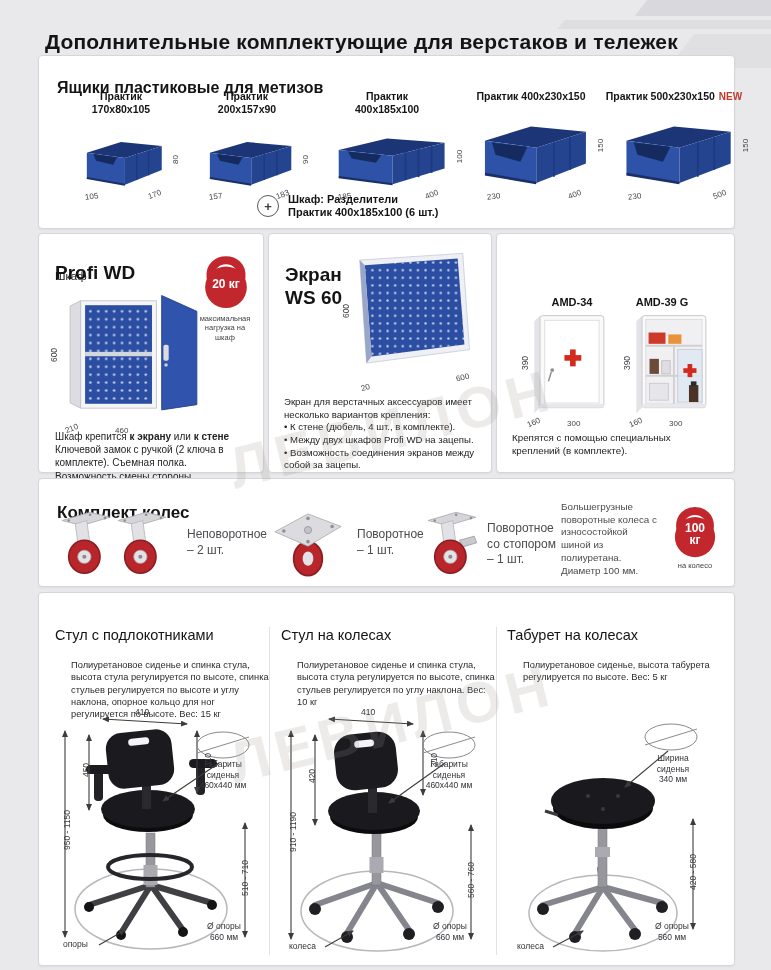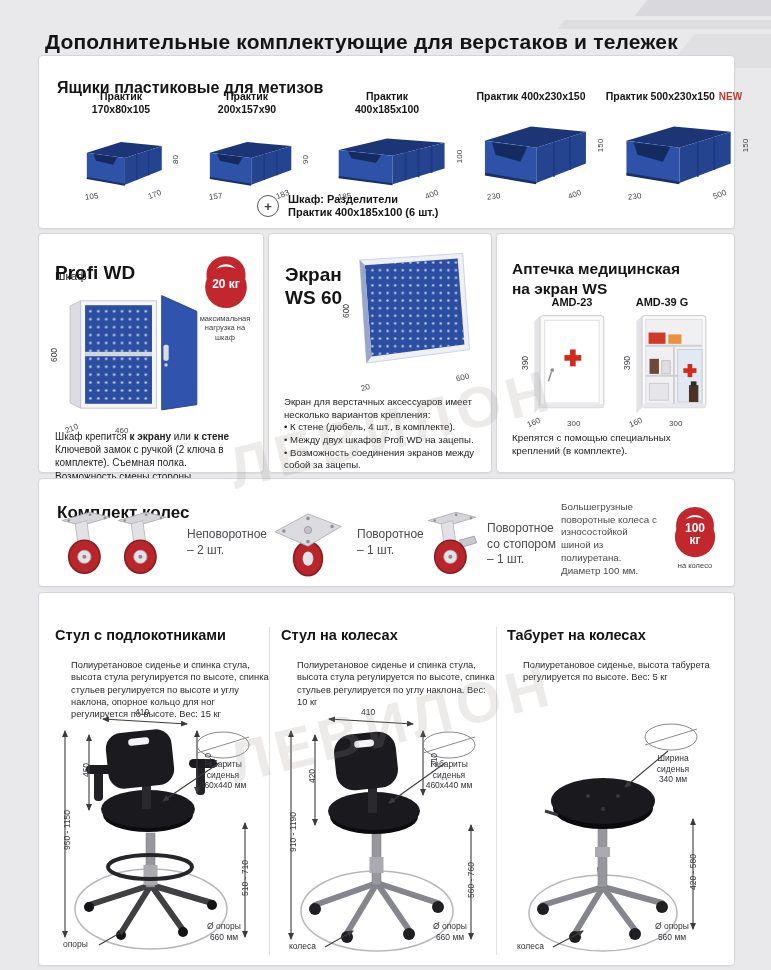--- a/index.html
+++ b/index.html
@@ -21,21 +21,21 @@
   .bin-fig svg{display:block}
   .opt-row{position:absolute;left:218px;bottom:8px;display:flex;align-items:center;gap:9px}
   .plus-circle{width:20px;height:20px;border:1.6px solid #5a5a5e;border-radius:50%;display:flex;align-items:center;justify-content:center;font-size:13px;font-weight:bold;color:#3c3c40;background:#fdfdfd}
   .opt-text{font-size:11px;font-weight:800;line-height:1.25;text-align:left}
   
   .kb{position:absolute}
   .kb-text{position:absolute;left:0;right:0;top:46%;text-align:center;color:#fff;font-weight:800;font-size:12px;line-height:1.05;white-space:pre-line}
   .kb-cap{position:absolute;text-align:center;font-size:7.5px;color:#3f3f45;line-height:1.25}
   .body-text{font-size:10px;line-height:1.32;color:#222}
   .b{font-weight:800}
-  .col-title{font-size:14.5px;font-weight:700;margin:0 0 5px 0}
+  .col-title{font-size:14.5px;font-weight:400;margin:0 0 5px 0}
   .chair-p{font-size:9.3px;line-height:1.32;color:#2b2b2e;margin:16px}
   .chair-fig{position:absolute;left:-4px;bottom:0;width:210px;height:250px}
   .lab{position:absolute;font-size:8.5px;color:#333338;line-height:1.25}
   .divider-v{position:absolute;width:1px;background:#e2e2e6;top:34px;bottom:10px}
   .model-name{position:absolute;font-size:11px;font-weight:800;text-align:center}
   .wheel-lab{position:absolute;font-size:12px;color:#4b4b50;line-height:1.3;white-space:pre-line}
 </style>
 </head>
 <body>
 
@@ -231,24 +231,22 @@
 
     <div class="body-text" style="position:absolute;left:15px;top:162px;width:196px;font-size:9.6px">
       <div>Экран для верстачных аксессуаров имеет несколько вариантов крепления:</div>
       <div>• <span>К стене (дюбель, 4 шт., в комплекте).</span></div>
       <div>• <span>Между двух шкафов Profi WD на зацепы.</span></div>
       <div>• <span>Возможность соединения экранов между собой за зацепы.</span></div>
     </div>
   </section>
 
   <section class="card" style="left:496px;top:233px;width:237px;height:238px">
-    <h2 class="sec-h pre" style="left:15px;top:12px;font-size:15.5px;line-height:1.3">Аптечка медицинская
-на экран WS</h2>
-
-    <div class="model-name" style="left:30px;top:62px;width:90px">AMD-23</div>
+
+    <div class="model-name" style="left:30px;top:62px;width:90px">AMD-34</div>
     <div class="model-name" style="left:120px;top:62px;width:90px">AMD-39 G</div>
 
     <div style="position:absolute;left:30px;top:76px;width:88px;height:108px">
       <svg viewBox="0 0 90 115" width="88" height="108">
         <polygon points="6,12 12,6 12,104 6,110" fill="#e3e3e8"></polygon>
         <rect x="12" y="6" width="68" height="98" rx="3" fill="#fafafb" stroke="#c6c6cb" stroke-width="1"></rect>
         <rect x="17" y="11" width="58" height="88" fill="#ffffff" stroke="#dededf" stroke-width="1"></rect>
         <rect x="38" y="48" width="18" height="6" fill="#d42a1e"></rect>
         <rect x="44" y="42" width="6" height="18" fill="#d42a1e"></rect>
         <circle cx="25" cy="64" r="2" fill="#8e8e94"></circle>

